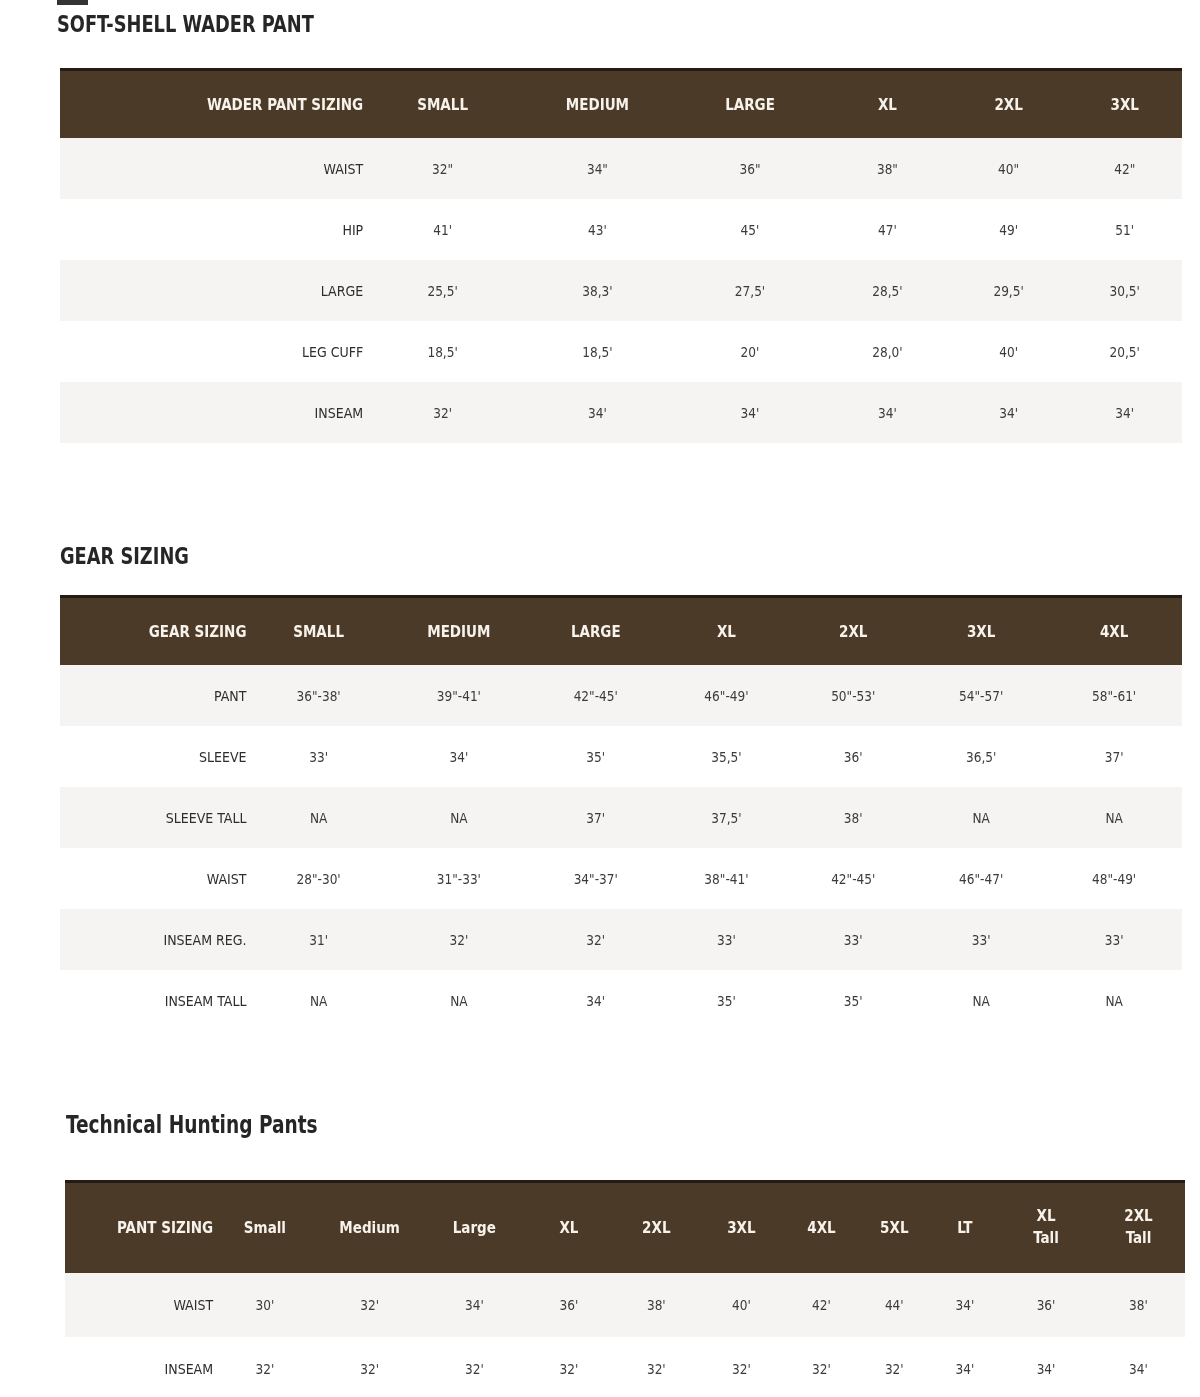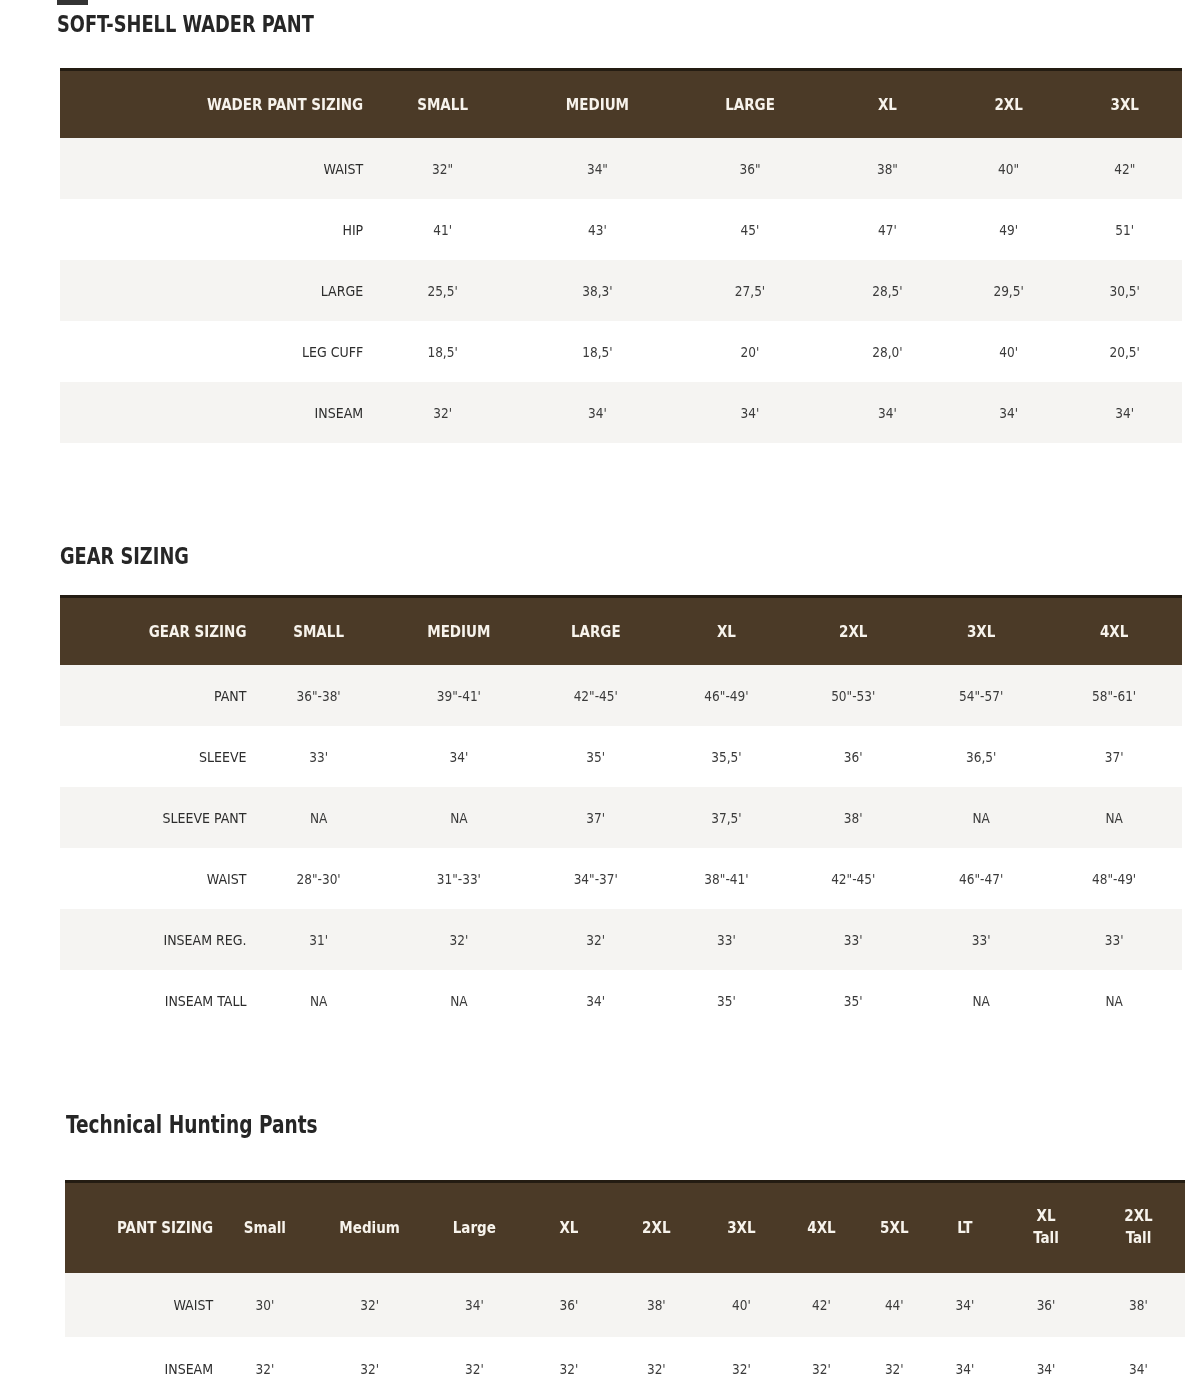--- a/index.html
+++ b/index.html
@@ -207,21 +207,21 @@
         <td class="first">SLEEVE</td>
         <td>33'</td>
         <td>34'</td>
         <td>35'</td>
         <td>35,5'</td>
         <td>36'</td>
         <td>36,5'</td>
         <td>37'</td>
       </tr>
       <tr>
-        <td class="first">SLEEVE PANT</td>
+        <td class="first">SLEEVE TALL</td>
         <td>NA</td>
         <td>NA</td>
         <td>37'</td>
         <td>37,5'</td>
         <td>38'</td>
         <td>NA</td>
         <td>NA</td>
       </tr>
       <tr>
         <td class="first">WAIST</td>

